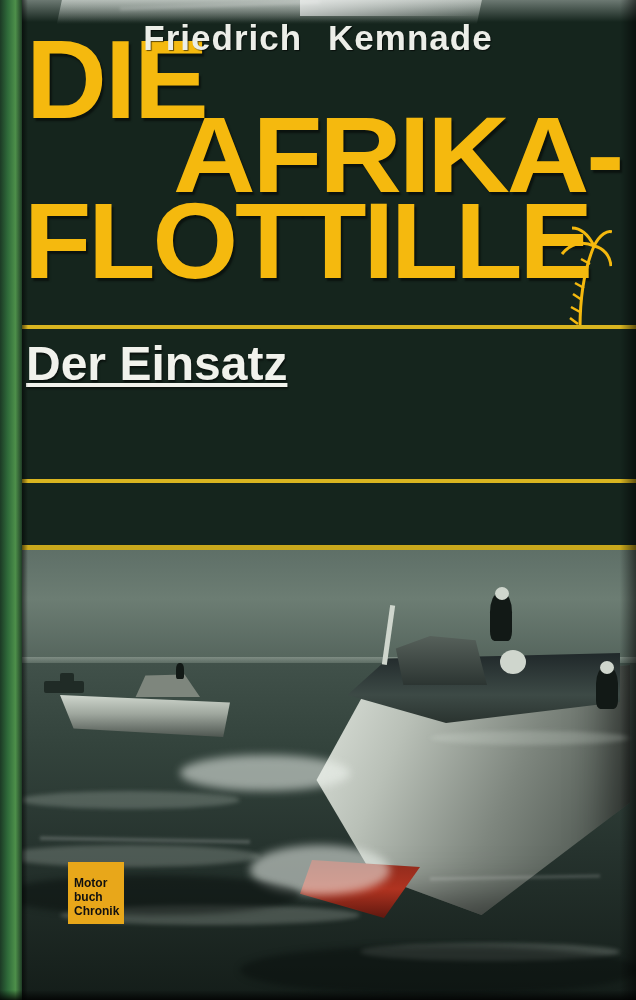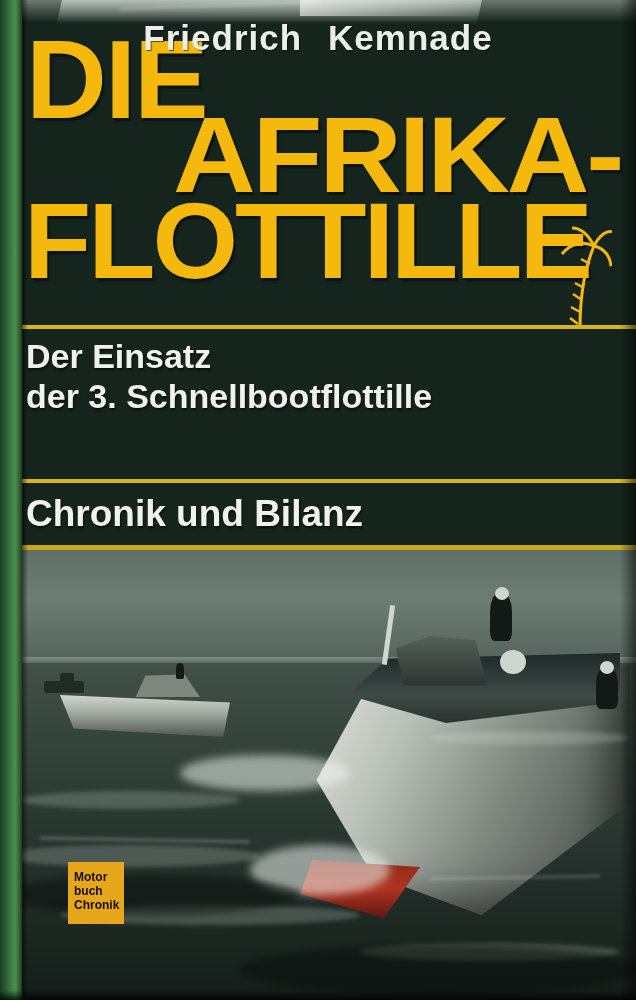--- a/index.html
+++ b/index.html
@@ -134,25 +134,26 @@
   .rule-top { top: 325px; }
   .rule-mid { top: 479px; }
   .rule-bot { top: 545px; height: 5px; background: #c9a81c; }
 
   .subtitle {
     position: absolute;
     left: 26px; top: 336px;
     width: 590px;
     color: #f1f2ec;
     font-weight: bold;
-    font-size: 34px;
+    font-size: 48px;
     line-height: 1.18;
     font-family: "Liberation Sans", sans-serif;
     text-shadow: 1px 2px 2px rgba(0,0,0,0.55);
     z-index: 6;
+    text-decoration: underline;
   }
   .tagline {
     position: absolute;
     left: 26px; top: 493px;
     color: #f1f2ec;
     font-weight: bold;
     font-size: 37px;
     font-family: "Liberation Sans", sans-serif;
     text-shadow: 1px 2px 2px rgba(0,0,0,0.55);
     z-index: 6;
@@ -269,21 +270,21 @@
   .logo {
     position: absolute;
     left: 68px; top: 862px;
     width: 56px; height: 62px;
     background: #e8a71a;
     z-index: 10;
     color: #101010;
     font-size: 12px;
     font-weight: bold;
     line-height: 1.18;
-    padding: 8px 4px 0 6px;
+    padding: 14px 4px 0 6px;
     box-sizing: border-box;
     font-family: "Liberation Sans", sans-serif;
   }
   .cover-edge-shadow {
     position: absolute;
     right: 0; top: 0; width: 16px; height: 1000px;
     background: linear-gradient(to left, rgba(0,0,0,0.55), rgba(0,0,0,0));
     z-index: 11;
     pointer-events: none;
   }
@@ -324,26 +325,24 @@
     <path d="M72 46 C78 34 86 30 90 32" stroke="#f5b90e" stroke-width="3" fill="none"></path>
     <path d="M72 46 C82 48 88 56 89 66" stroke="#f5b90e" stroke-width="3" fill="none"></path>
     <path d="M72 46 C66 34 58 28 50 28" stroke="#f5b90e" stroke-width="3" fill="none"></path>
     <path d="M56 124 l-8 -6 M58 112 l-9 -5 M60 100 l-9 -6 M62 88 l-9 -5 M65 76 l-9 -5 M68 64 l-9 -5" stroke="#f5b90e" stroke-width="2.5" fill="none"></path>
   </svg>
 
   <div class="rule rule-top"></div>
 
   <div class="subtitle">
     <div>Der Einsatz</div>
-    <div>der 3. Schnellbootflottille</div>
   </div>
 
   <div class="rule rule-mid"></div>
 
-  <div class="tagline">Chronik und Bilanz</div>
 
   <div class="rule rule-bot"></div>
 
   <div class="illustration">
     <div class="sky"></div>
     <div class="horizon"></div>
     <div class="sea"></div>
 
     <div class="boat-far" style="left:44px; top:136px; width:40px; height:12px;"></div>
     <div class="boat-far" style="left:60px; top:128px; width:14px; height:10px;"></div>

